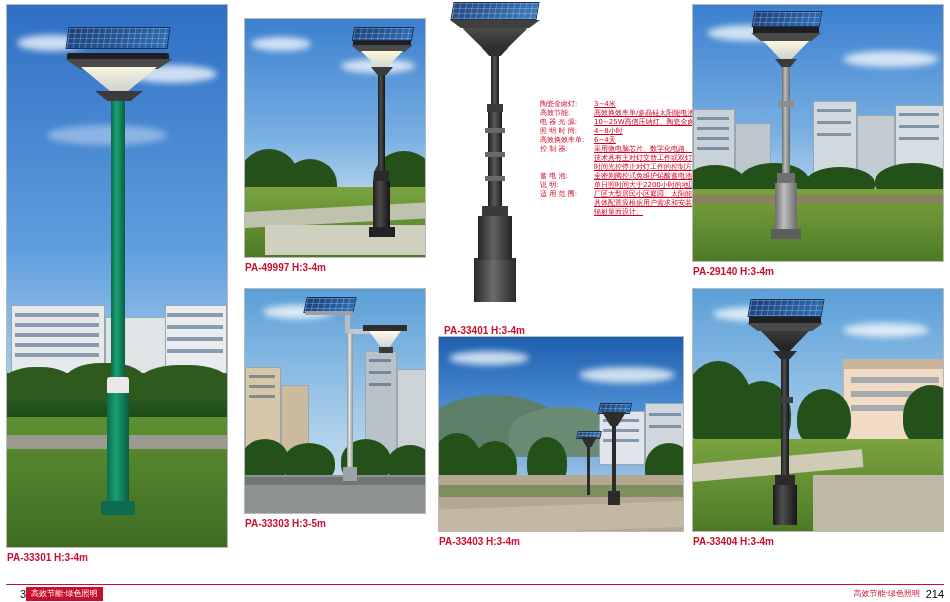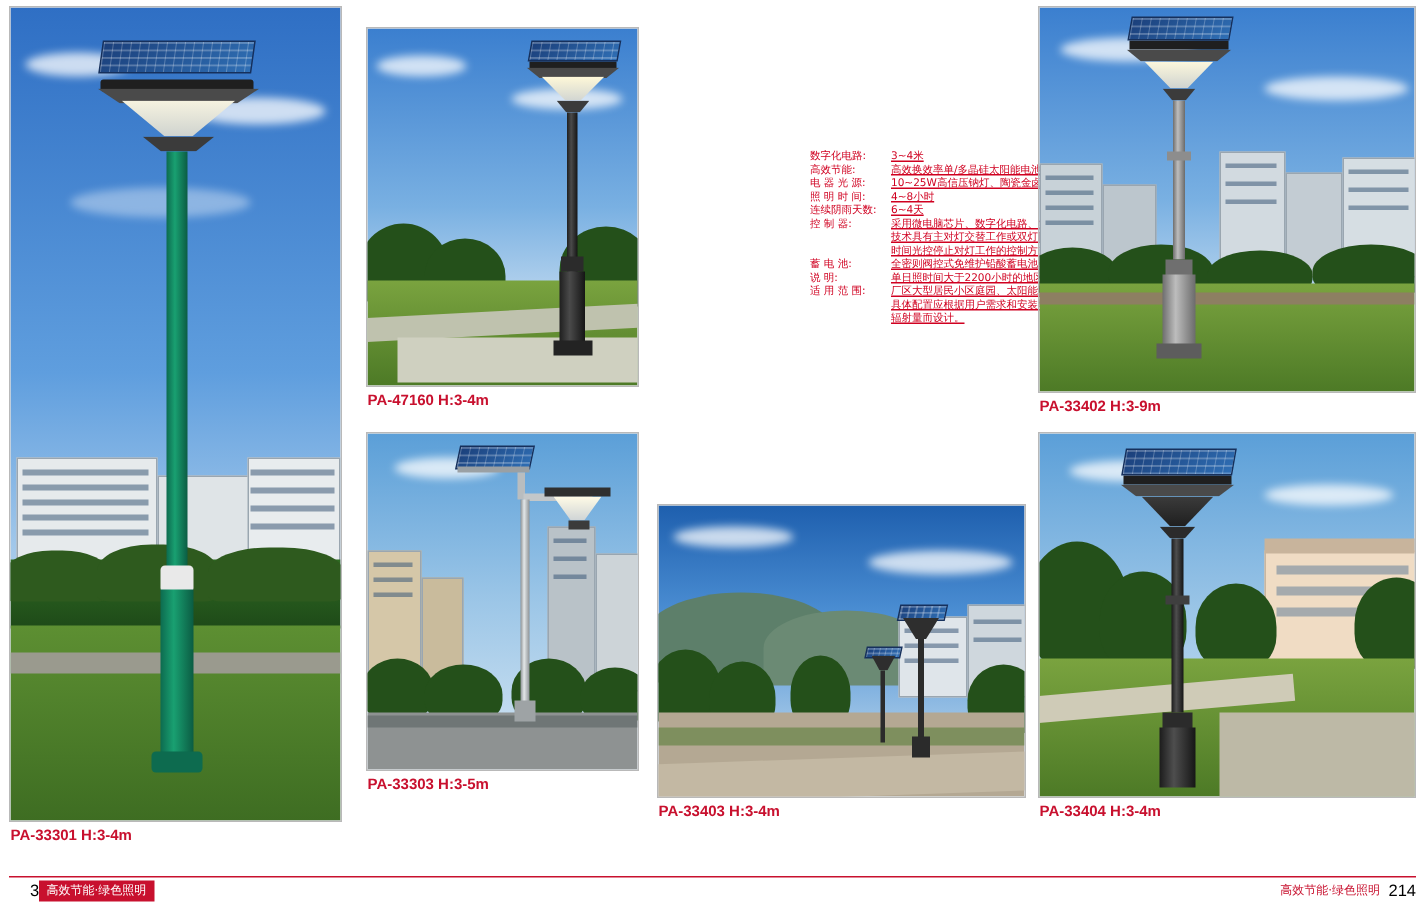--- a/index.html
+++ b/index.html
@@ -143,21 +143,21 @@
           <div class="panel-grid"></div>
         </div>
       <div style="position:absolute;left:106px;top:26px;width:62px;height:7px;background:#4a4a4a;clip-path:polygon(0 0,100% 0,86% 100%,14% 100%);"></div>
       <div class="lampbody" style="left:116px;top:32px;width:42px;height:16px;clip-path:polygon(0 0,100% 0,62% 100%,38% 100%);background:linear-gradient(#fff8d8,#d2d6d2);"></div>
       <div style="position:absolute;left:126px;top:48px;width:22px;height:8px;background:#3b3b3b;clip-path:polygon(0 0,100% 0,70% 100%,30% 100%);"></div>
       <div class="pole" style="left:133px;top:56px;width:7px;height:112px;background:linear-gradient(90deg,#1f1f1f,#4a4a4a 40%,#151515);"></div>
       <div style="position:absolute;left:129px;top:152px;width:15px;height:10px;background:#2b2b2b;"></div>
       <div class="pole" style="left:128px;top:162px;width:17px;height:52px;background:linear-gradient(90deg,#1f1f1f,#4a4a4a 40%,#151515);"></div>
       <div style="position:absolute;left:124px;top:208px;width:26px;height:10px;background:#232323;"></div>
     </div>
-    <div class="caption" style="left:1px;top:244px;">PA-47160 H:3-4m</div>
+    <div class="caption" style="left:1px;top:244px;">PA-49997 H:3-4m</div>
   </div>
 
   <div class="card" style="left:244px;top:288px;width:182px;height:244px;">
     <div class="photo" style="width:182px;height:226px;">
       <div class="sky sky-d"></div>
       <div class="cloud" style="left:18px;top:16px;width:70px;height:14px;"></div>
       <div class="bldg" style="left:0px;top:78px;width:34px;height:92px;background:#d5c7a8;"></div>
       <div class="bldg" style="left:36px;top:96px;width:26px;height:74px;background:#c9bb9c;"></div>
       <div class="bldg" style="left:120px;top:62px;width:30px;height:108px;background:#b9c2c8;"></div>
       <div class="bldg" style="left:152px;top:80px;width:30px;height:90px;background:#cdd4d8;"></div>
@@ -182,40 +182,60 @@
       <div style="position:absolute;left:104px;top:40px;width:46px;height:5px;background:#c3c7c9;"></div>
       <div class="shade" style="left:118px;top:36px;width:44px;height:6px;background:#2f2f2f;"></div>
       <div class="lampbody" style="left:124px;top:42px;width:32px;height:16px;clip-path:polygon(0 0,100% 0,64% 100%,36% 100%);background:linear-gradient(#fffbe6,#cfd4d6);"></div>
       <div style="position:absolute;left:134px;top:58px;width:14px;height:6px;background:#3b3b3b;"></div>
       <div style="position:absolute;left:102px;top:44px;width:6px;height:142px;background:linear-gradient(90deg,#8d9295,#e3e7e8 40%,#8d9295);"></div>
       <div style="position:absolute;left:98px;top:178px;width:14px;height:14px;background:#9ea3a5;"></div>
     </div>
     <div class="caption" style="left:1px;top:230px;">PA-33303 H:3-5m</div>
   </div>
 
+  <div class="card" style="left:440px;top:0px;width:200px;height:340px;">
+    <div style="position:absolute;left:0;top:0;width:120px;height:300px;">
+      <div class="panel" style="left:12px;top:2px;width:84px;height:16px;transform:skewX(-10deg);background:linear-gradient(135deg,#22477f,#3d7ec0);">
+          <div class="panel-grid"></div>
+        </div>
+      <div style="position:absolute;left:10px;top:20px;width:90px;height:8px;background:#3f3f3f;clip-path:polygon(0 0,100% 0,88% 100%,12% 100%);"></div>
+      <div style="position:absolute;left:22px;top:28px;width:66px;height:22px;background:linear-gradient(#4b4b4b,#2a2a2a);clip-path:polygon(0 0,100% 0,66% 100%,34% 100%);border-radius:3px;"></div>
+      <div style="position:absolute;left:42px;top:48px;width:26px;height:8px;background:#303030;clip-path:polygon(0 0,100% 0,72% 100%,28% 100%);"></div>
+      <div style="position:absolute;left:51px;top:56px;width:8px;height:52px;background:linear-gradient(90deg,#1c1c1c,#555 45%,#1c1c1c);"></div>
+      <div style="position:absolute;left:47px;top:104px;width:16px;height:8px;background:#3a3a3a;"></div>
+      <div style="position:absolute;left:48px;top:112px;width:14px;height:100px;background:linear-gradient(90deg,#1d1d1d,#5a5a5a 45%,#1d1d1d);"></div>
+      <div style="position:absolute;left:45px;top:128px;width:20px;height:5px;background:#6a6a6a;"></div>
+      <div style="position:absolute;left:45px;top:152px;width:20px;height:5px;background:#6a6a6a;"></div>
+      <div style="position:absolute;left:45px;top:176px;width:20px;height:5px;background:#6a6a6a;"></div>
+      <div style="position:absolute;left:42px;top:206px;width:26px;height:10px;background:#3a3a3a;"></div>
+      <div style="position:absolute;left:34px;top:258px;width:42px;height:44px;background:linear-gradient(90deg,#2a2a2a,#6b6b6b 45%,#2a2a2a);"></div>
+      <div style="position:absolute;left:38px;top:216px;width:34px;height:44px;background:linear-gradient(90deg,#242424,#636363 45%,#242424);"></div>
+    </div>
+    <div class="caption" style="left:4px;top:325px;">PA-33401 H:3-4m</div>
+  </div>
 
   <div class="spec" style="left:540px;top:100px;width:190px;">
     <div class="row">
-        <span class="k">数字化电路:</span>
+        <span class="k">陶瓷金卤灯:</span>
         <span class="v">3~4米</span>
       </div>
     <div class="row">
         <span class="k">高效节能:</span>
         <span class="v">高效换效率单/多晶硅太阳能电池组件</span>
       </div>
     <div class="row">
         <span class="k">电  器  光  源:</span>
         <span class="v">10~25W高信压钠灯、陶瓷金卤灯、LED光源</span>
       </div>
     <div class="row">
         <span class="k">照  明  时  间:</span>
         <span class="v">4~8小时</span>
       </div>
     <div class="row">
-        <span class="k">连续阴雨天数:</span>
+        <span class="k">高效换效率单:</span>
         <span class="v">6~4天</span>
       </div>
     <div class="row" style="align-items:flex-start;">
         <span class="k">控  制  器:</span>
         <span class="v" style="white-space:normal;width:134px;">采用微电脑芯片、数字化电路、集成传感器技术具有主对灯交替工作或双灯同亮熄切定时间光控停止对灯工作的控制方式。</span>
       </div>
     <div class="row">
         <span class="k">蓄  电  池:</span>
         <span class="v">全密则阀控式免维护铅酸蓄电池或胶体蓄电池</span>
       </div>
@@ -306,21 +326,21 @@
         </div>
       <div style="position:absolute;left:58px;top:28px;width:70px;height:8px;background:#4a4a4a;clip-path:polygon(0 0,100% 0,86% 100%,14% 100%);"></div>
       <div class="lampbody" style="left:70px;top:36px;width:46px;height:18px;clip-path:polygon(0 0,100% 0,62% 100%,38% 100%);background:linear-gradient(#fdf8dd,#cfd3d0);"></div>
       <div style="position:absolute;left:82px;top:54px;width:22px;height:8px;background:#3b3b3b;clip-path:polygon(0 0,100% 0,70% 100%,30% 100%);"></div>
       <div class="pole-grey" style="left:89px;top:62px;width:8px;height:106px;"></div>
       <div style="position:absolute;left:85px;top:96px;width:16px;height:6px;background:#8d8d8d;"></div>
       <div style="position:absolute;left:84px;top:168px;width:18px;height:12px;background:#6f6f6f;"></div>
       <div class="pole-grey" style="left:82px;top:178px;width:22px;height:50px;"></div>
       <div style="position:absolute;left:78px;top:224px;width:30px;height:10px;background:#5d5d5d;"></div>
     </div>
-    <div class="caption" style="left:1px;top:262px;">PA-33402 H:3-9m</div>
+    <div class="caption" style="left:1px;top:262px;">PA-29140 H:3-4m</div>
   </div>
 
   <div class="card" style="left:692px;top:288px;width:252px;height:260px;">
     <div class="photo" style="width:252px;height:244px;">
       <div class="sky sky-d"></div>
       <div class="cloud" style="left:20px;top:18px;width:80px;height:14px;"></div>
       <div class="cloud" style="left:150px;top:34px;width:86px;height:14px;"></div>
 
       <div class="bldg" style="left:150px;top:78px;width:104px;height:76px;background:#f0dcc4;border-color:#c9b6a0;"></div>
       <div class="win" style="left:158px;top:88px;width:88px;height:6px;background:rgba(90,120,150,.5);"></div>

